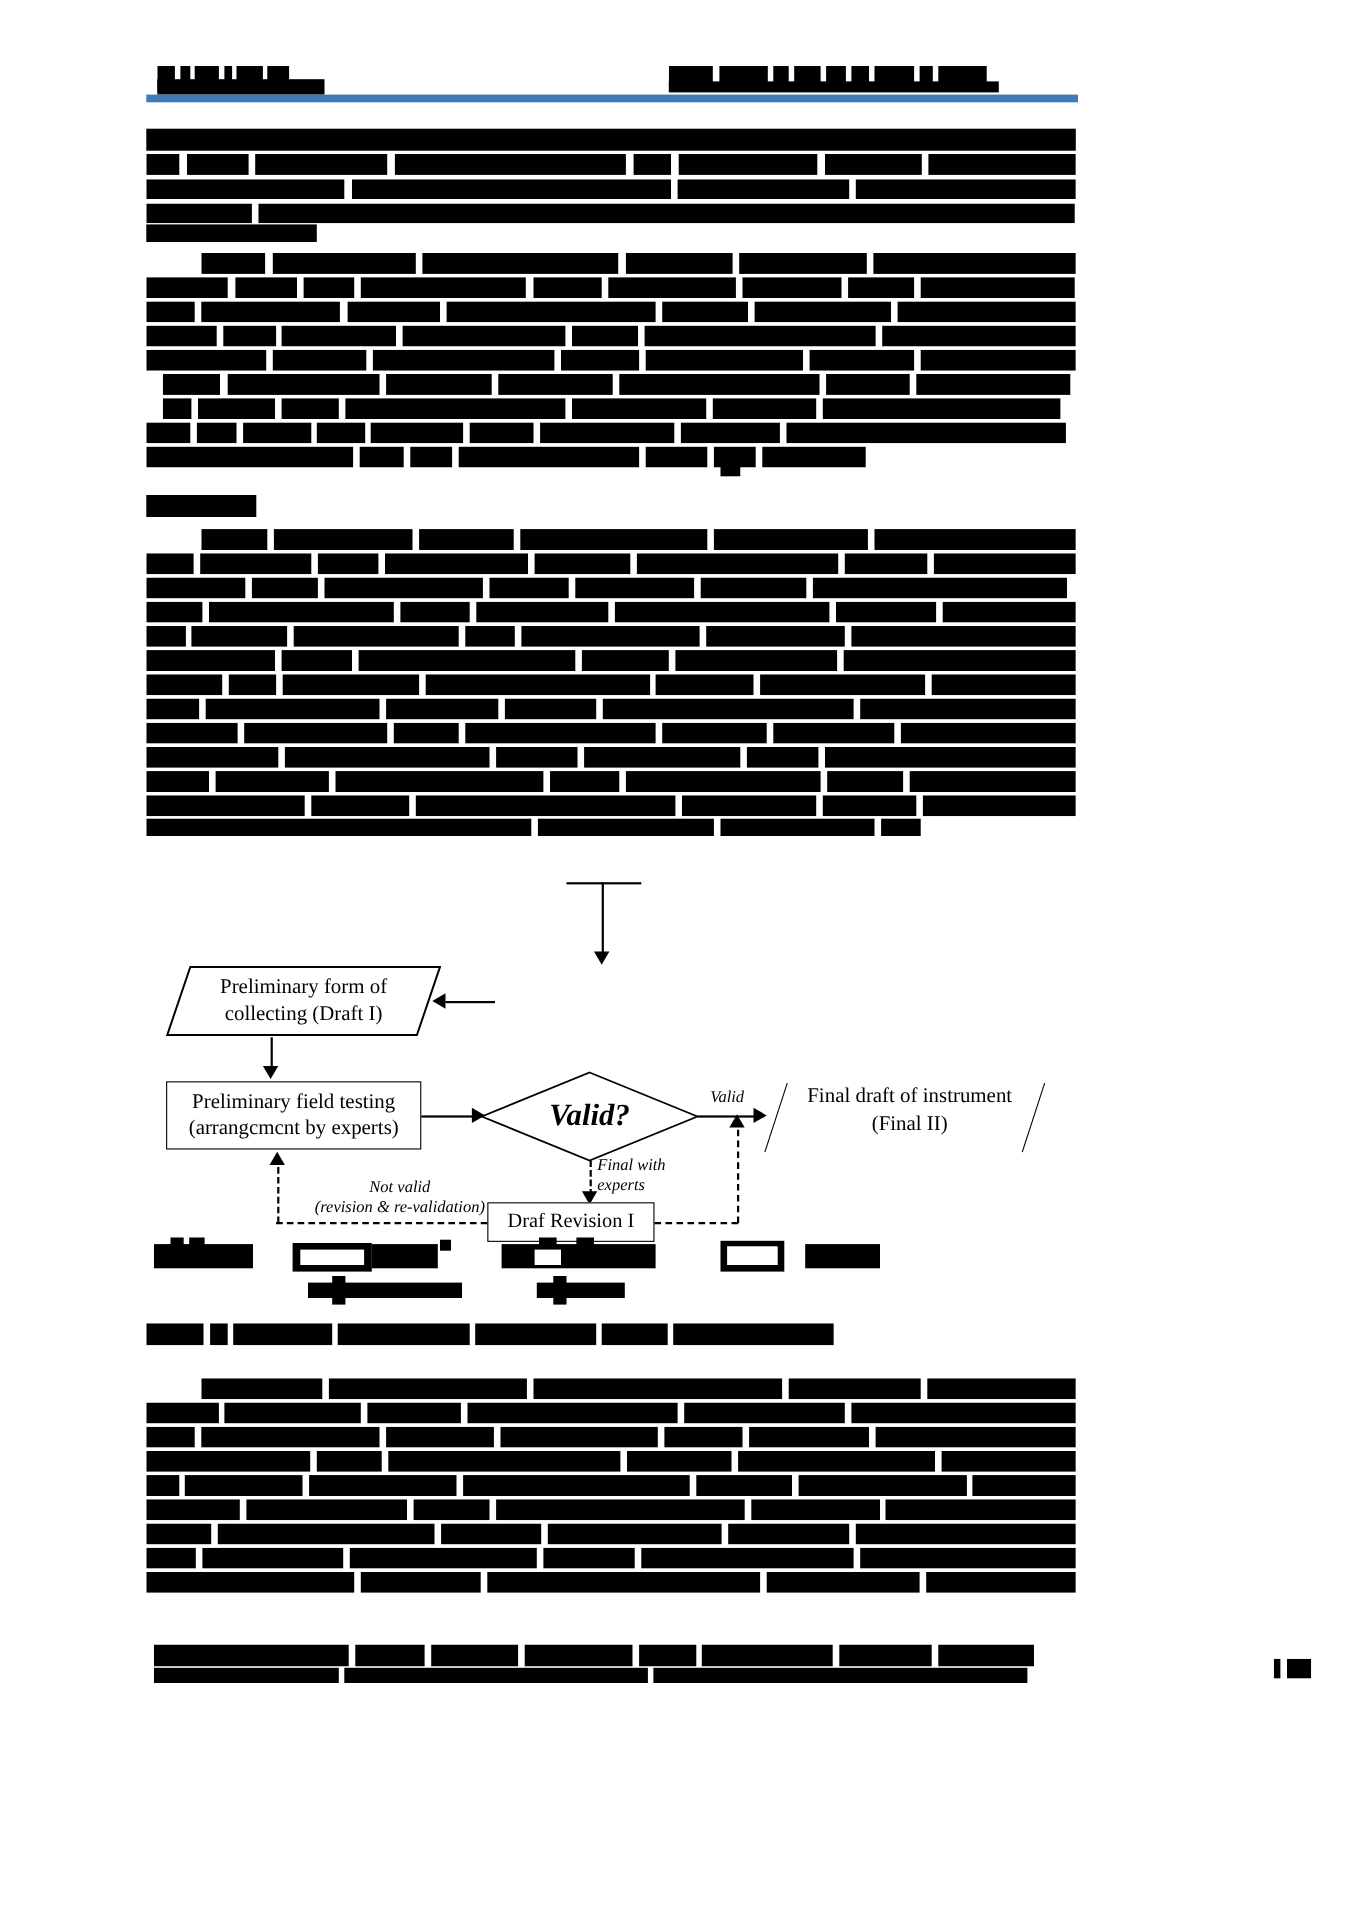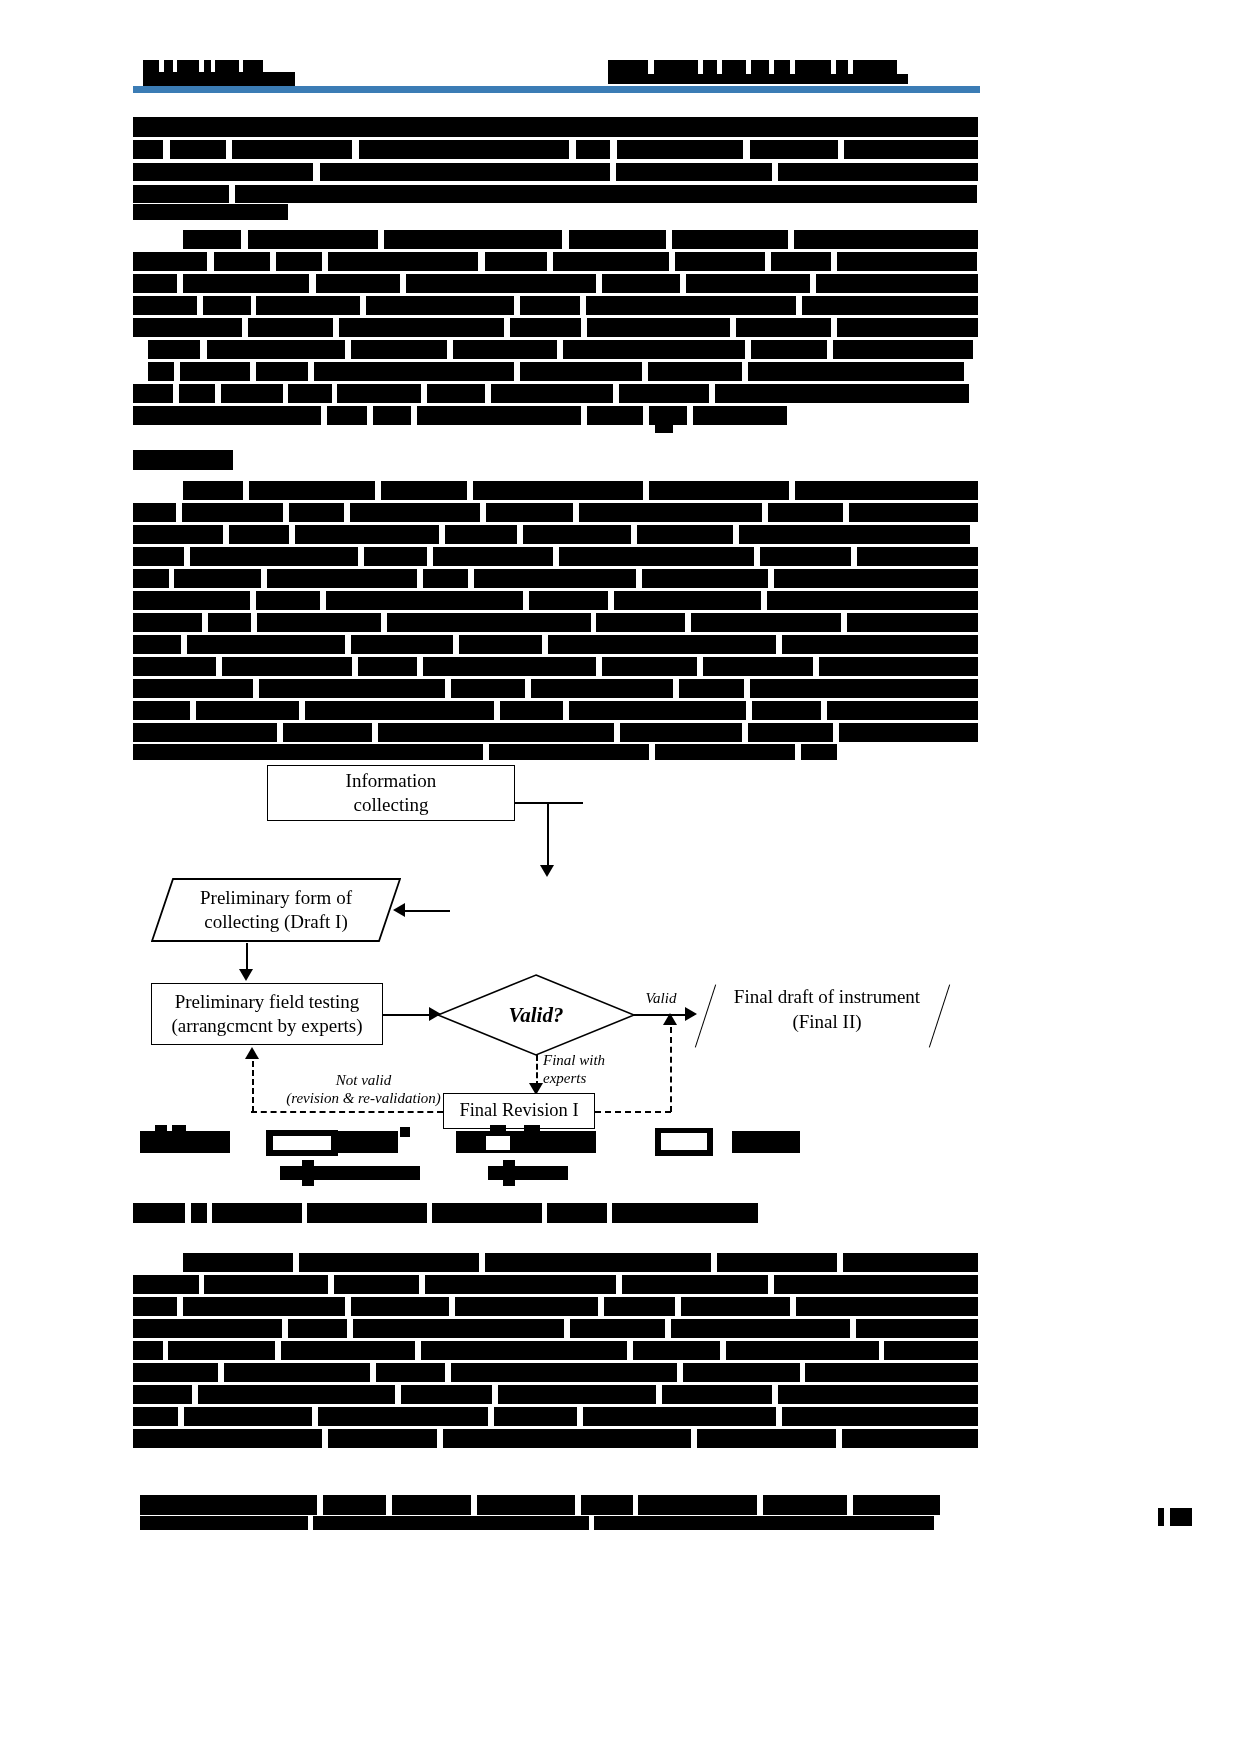--- a/index.html
+++ b/index.html
@@ -114,21 +114,21 @@
     position: absolute;
     display: flex;
     align-items: center;
     justify-content: center;
   }
   .diamond .dtext {
     position: relative;
     z-index: 2;
     font-style: italic;
     font-weight: bold;
-    font-size: 21px;
+    font-size: 28px;
   }
 
   .edge-label {
     position: absolute;
     font-style: italic;
     font-size: 15px;
     line-height: 1.2;
     text-align: center;
     color: #000;
     white-space: nowrap;
@@ -587,24 +587,20 @@
       <s style="width:6px"></s>
     <i style="width:160px"></i>
       <s style="width:6px"></s>
     <i style="width:140px"></i>
       <s style="width:6px"></s>
     <i style="width:36px"></i>
   </div>
 
   <div id="flowchart">
 
-    <div class="node" style="left:134px;top:10px;width:248px;height:56px;flex-direction:column;">
-      <span>Information</span>
-      <span>collecting</span>
-    </div>
 
 
     <div class="ln h" style="left:382px;top:47px;width:68px;"></div>
     <div class="ln v" style="left:414px;top:47px;height:66px;"></div>
     <div class="arrow down" style="left:407px;top:110px;"></div>
 
 
     <div class="para" style="left:18px;top:122px;width:250px;height:66px;">
       <svg class="pshape" viewBox="0 0 250 66" preserveAspectRatio="none">
         <polygon points="22,2 249,2 228,64 1,64" fill="#ffffff" stroke="#000000" stroke-width="1.8"></polygon>
@@ -648,21 +644,21 @@
     </div>
 
     <div class="dln v" style="left:403px;top:300px;height:32px;"></div>
     <div class="arrow down" style="left:396px;top:328px;"></div>
     <div class="edge-label" style="left:410px;top:296px;width:120px;text-align:left;">
       <div>Final with</div>
       <div>experts</div>
     </div>
 
     <div class="node small" style="left:310px;top:338px;width:152px;height:36px;">
-      <span>Final Revision I</span>
+      <span>Draf Revision I</span>
     </div>
 
     <div class="dln h" style="left:462px;top:356px;width:76px;"></div>
     <div class="dln v" style="left:537px;top:272px;height:85px;"></div>
     <div class="arrow up" style="left:530px;top:258px;"></div>
 
     <div class="dln h" style="left:118px;top:356px;width:192px;"></div>
     <div class="dln v" style="left:119px;top:306px;height:51px;"></div>
     <div class="arrow up" style="left:112px;top:292px;"></div>
     <div class="edge-label" style="left:148px;top:316px;width:165px;">

